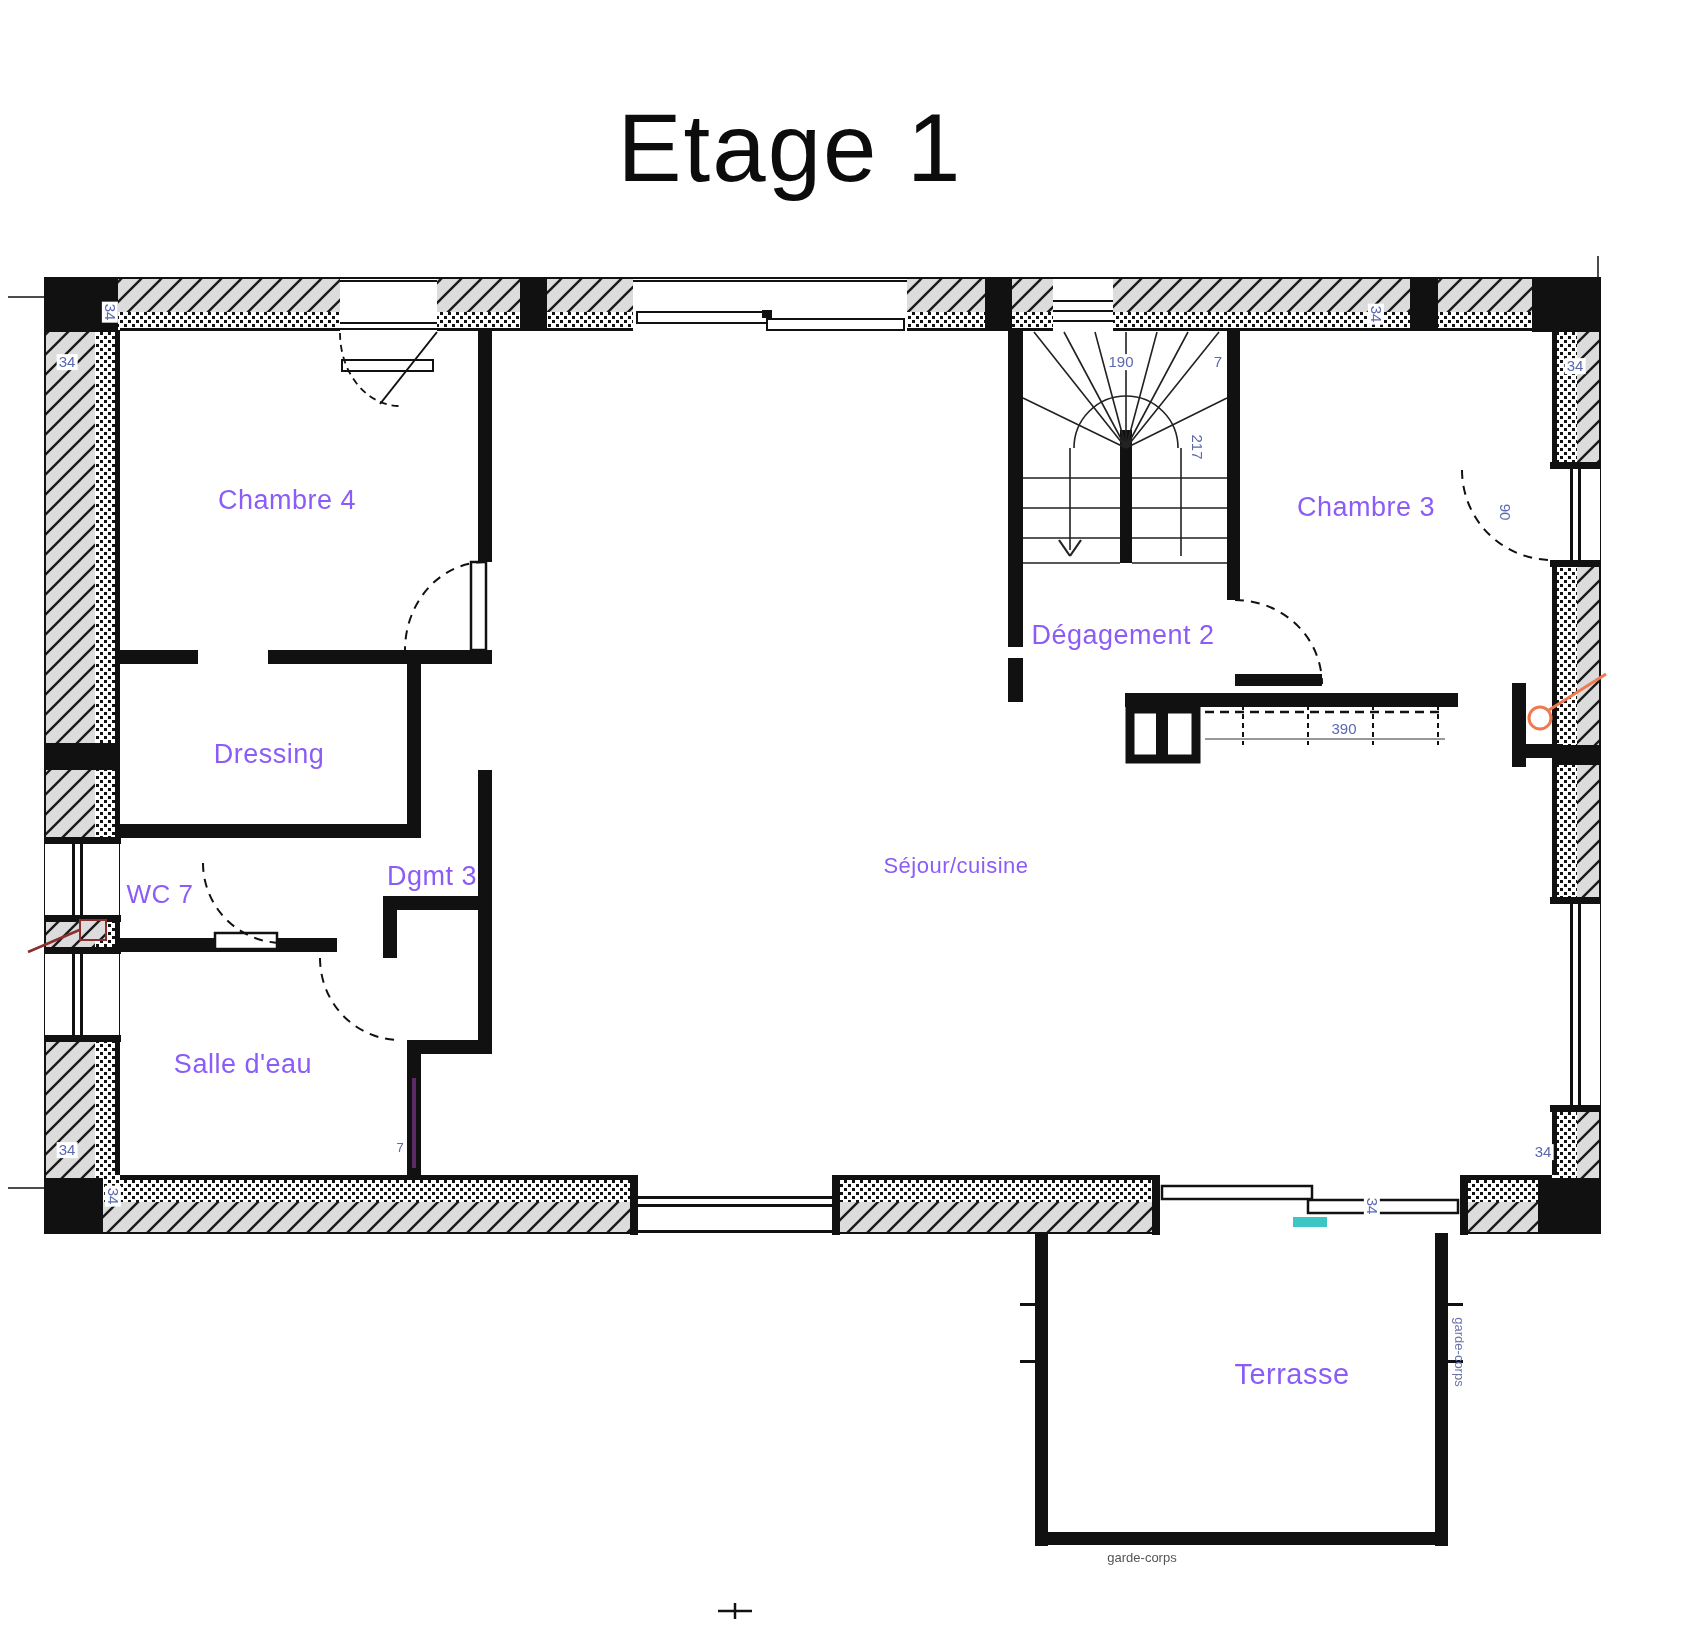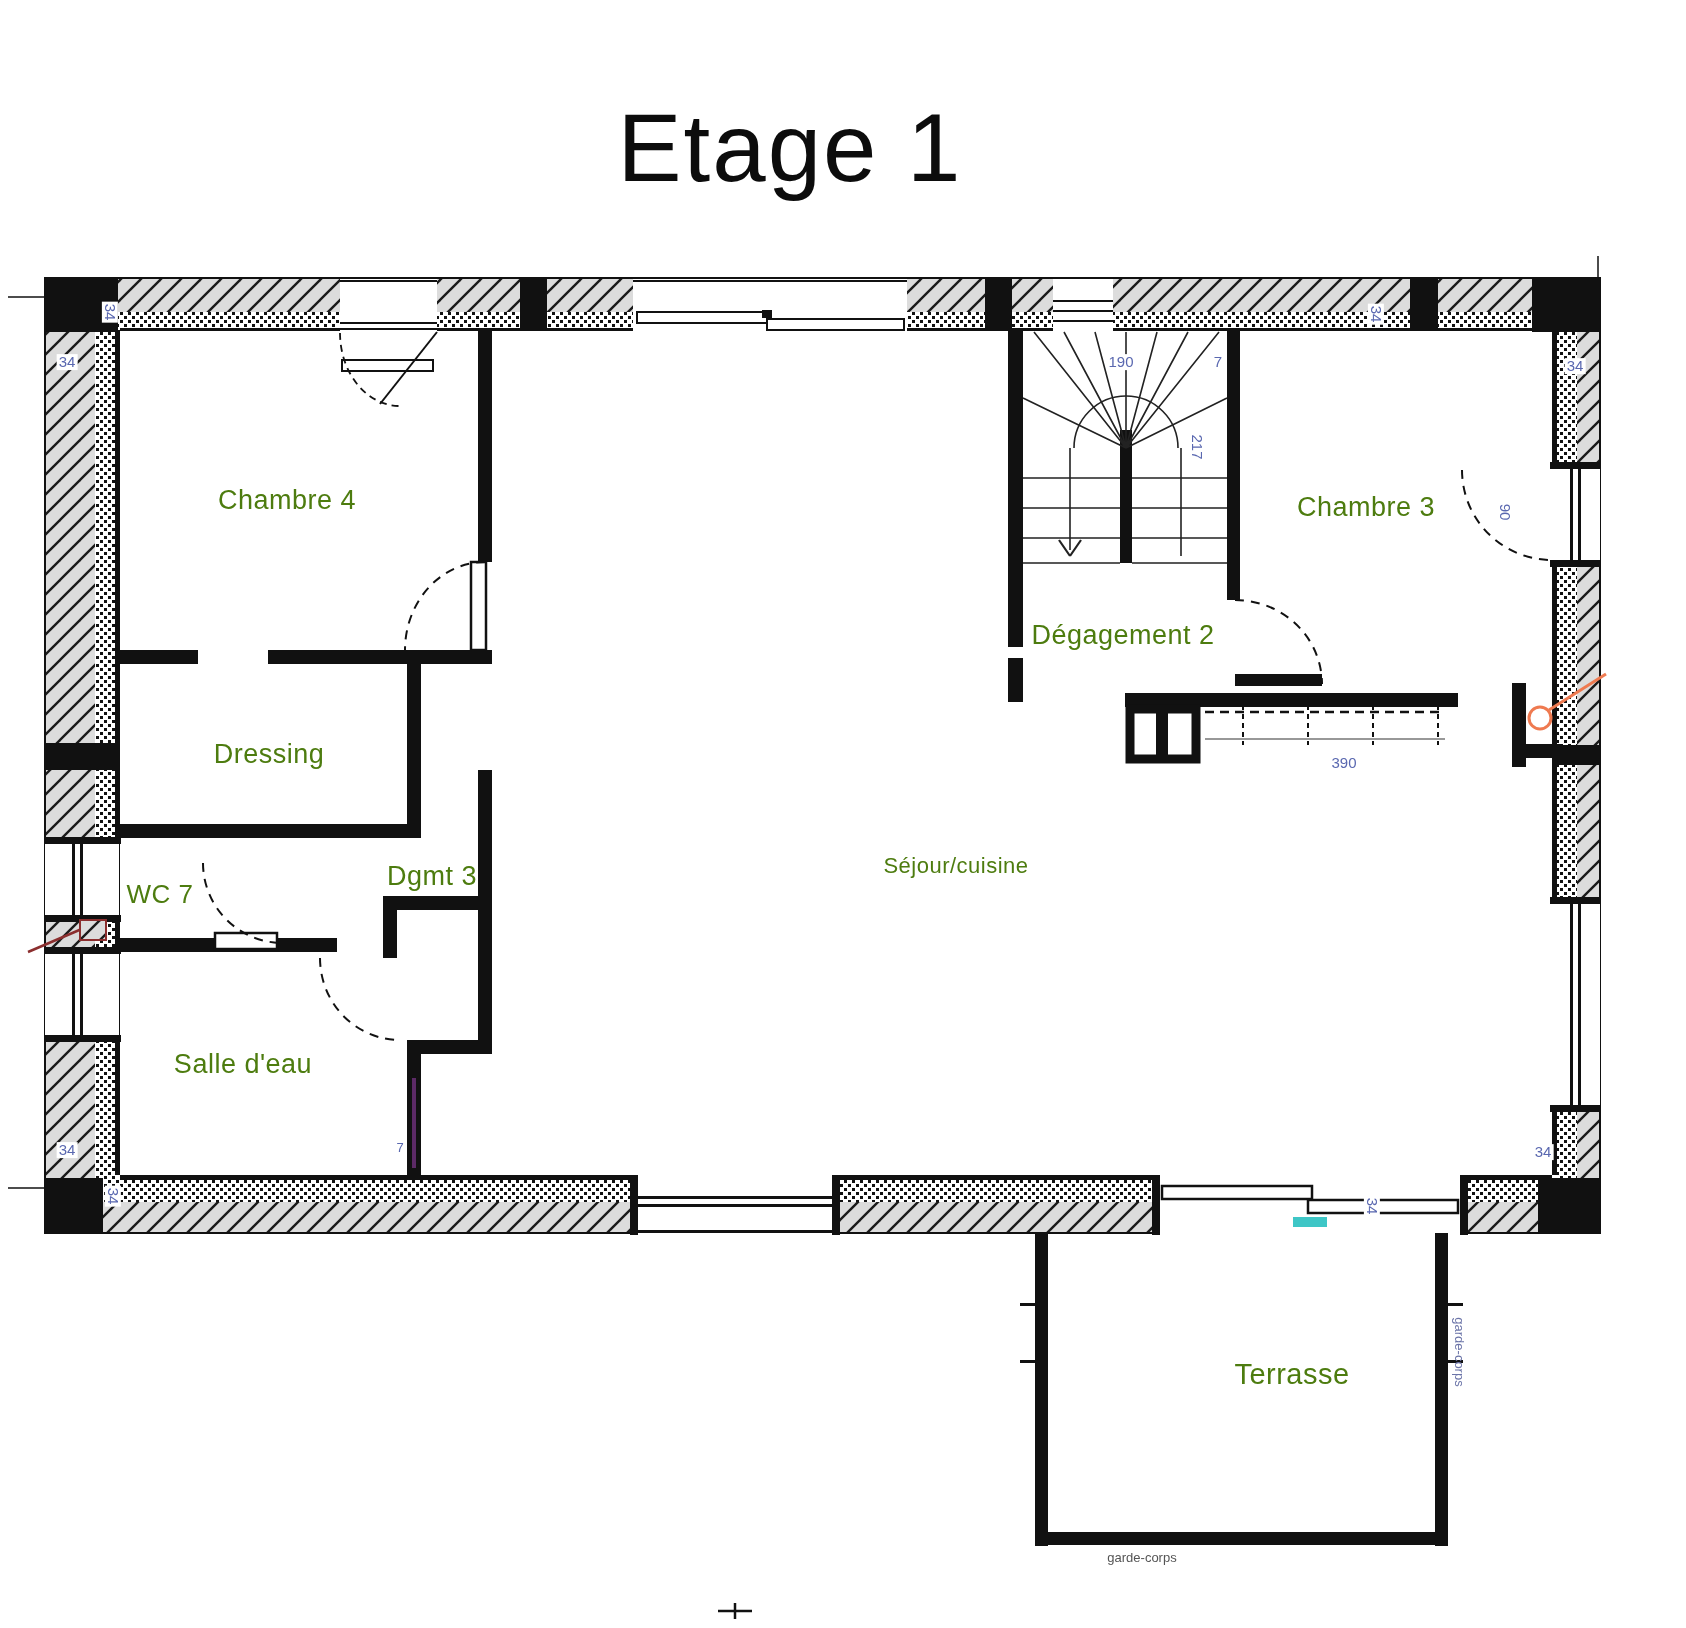--- a/index.html
+++ b/index.html
@@ -1,19 +1,19 @@
 <!DOCTYPE html>
 <html><head>
 <meta charset="utf-8">
 <style>
   html,body{margin:0;padding:0;background:#fff;}
   #canvas{position:relative;width:1686px;height:1628px;background:#fff;overflow:hidden;
           font-family:"Liberation Sans", sans-serif;text-decoration:underline;}
   svg{position:absolute;left:0;top:0;}
-  .lbl{position:absolute;transform:translate(-50%,-50%);color:#4d7c0f;white-space:nowrap;
+  .lbl{position:absolute;transform:translate(-50%,-50%);color:#8b5cf6;white-space:nowrap;
        font-size:27px;letter-spacing:.5px;}
   .title{font-size:96px;color:#0c0c0c;letter-spacing:2px;}
   .big{font-size:22px;}
   .mid{font-size:29px;}
   .sm{font-size:26px;}
   .dim{position:absolute;transform:translate(-50%,-50%);font-size:15px;color:#5a68b0;
        background:#fff;padding:0 2px;line-height:1.05;}
   .dim.rot{transform:translate(-50%,-50%) rotate(90deg);}
   .dim.tiny{font-size:13px;}
   .gc{position:absolute;transform:translate(-50%,-50%);font-size:13px;color:#6b74a8;white-space:nowrap;}
@@ -227,20 +227,20 @@
   <div class="dim" style="left:67px;top:362px;">34</div>
   <div class="dim" style="left:67px;top:1150px;">34</div>
   <div class="dim rot" style="left:113px;top:1196px;">34</div>
   <div class="dim rot" style="left:1376px;top:314px;">34</div>
   <div class="dim" style="left:1575px;top:366px;">34</div>
   <div class="dim" style="left:1543px;top:1152px;">34</div>
   <div class="dim rot" style="left:1372px;top:1206px;">34</div>
   <div class="dim" style="left:1121px;top:362px;">190</div>
   <div class="dim" style="left:1218px;top:362px;">7</div>
   <div class="dim rot" style="left:1197px;top:447px;">217</div>
-  <div class="dim" style="left:1344px;top:763px;">390</div>
+  <div class="dim" style="left:1344px;top:729px;">390</div>
   <div class="dim rot" style="left:1505px;top:512px;">90</div>
   <div class="dim tiny" style="left:400px;top:1148px;">7</div>
 
   <div class="gc rot" style="left:1459px;top:1352px;">garde-corps</div>
   <div class="gc dark" style="left:1142px;top:1557px;">garde-corps</div>
 
 </div>
 
 </body></html>

